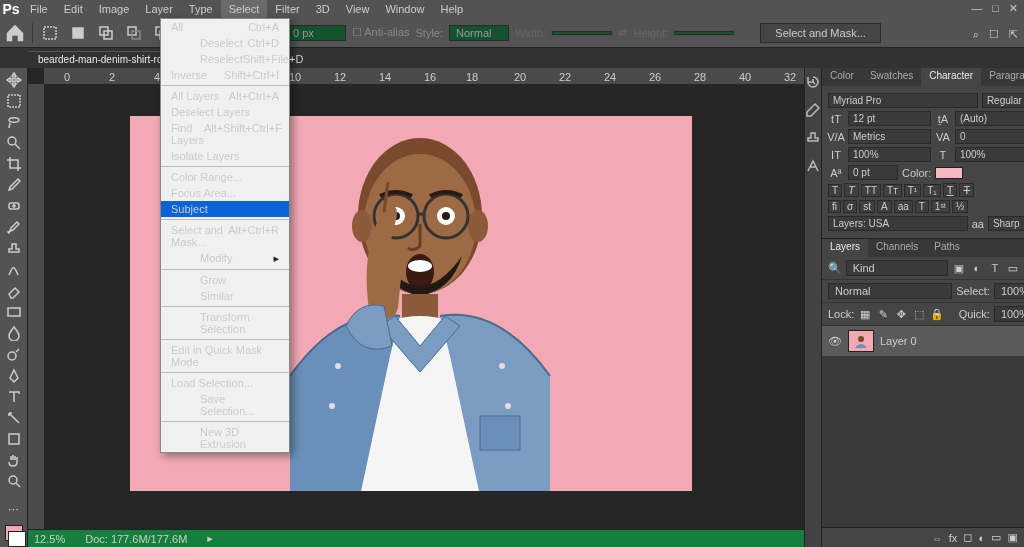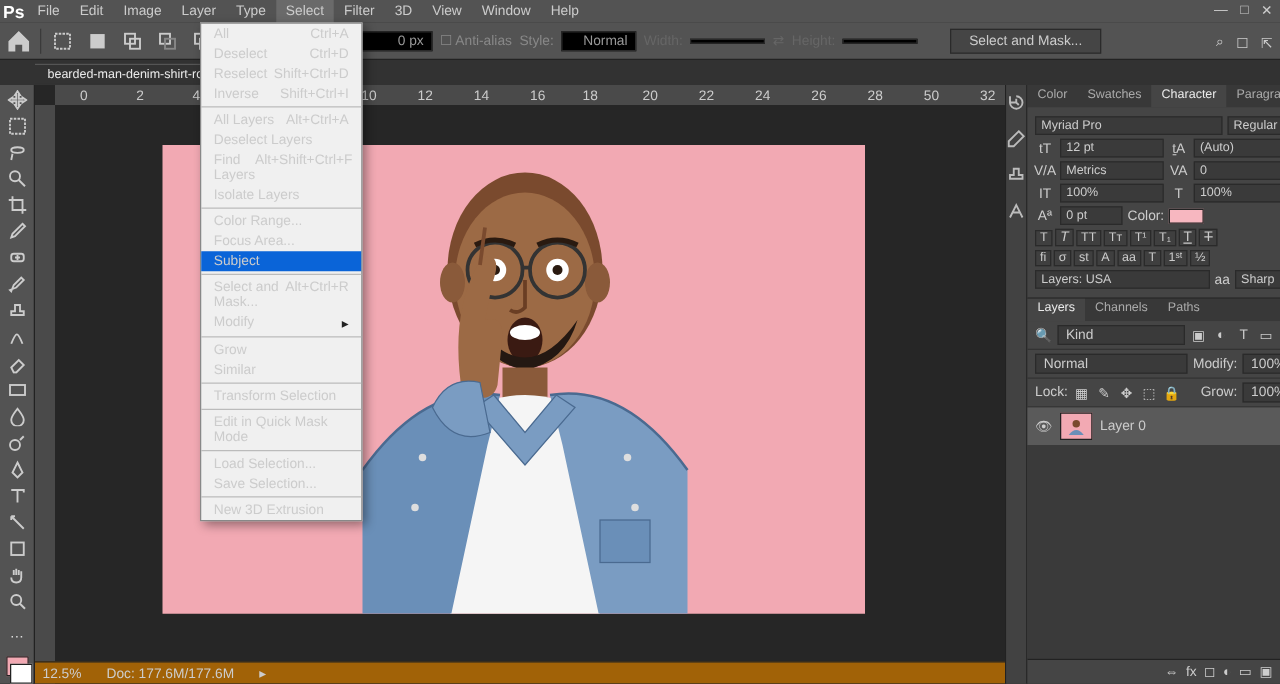--- a/index.html
+++ b/index.html
@@ -7,42 +7,42 @@
 
 .menubar { height: 18px; background: #535353; display: flex; align-items: center; padding: 0 0; }
 .ps-logo { width: 22px; height: 18px; display: flex; align-items: center; justify-content: center; color: #fff; font-weight: bold; font-size: 14px; }
 .menu-item { padding: 0 8px; height: 18px; line-height: 18px; cursor: default; }
 .menu-item:hover, .menu-item.open { background: #6a6a6a; }
 
 .optbar { height: 30px; background: #535353; border-bottom: 1px solid #222; display: flex; align-items: center; padding: 0 4px; gap: 6px; }
 .optbar .home { width: 22px; height: 22px; display: flex; align-items: center; justify-content: center; }
 .opt-sep { width: 1px; height: 20px; background: #3a3a3a; }
 .opt-btn { padding: 3px 6px; background: #454545; border: 1px solid #2a2a2a; }
-.opt-input { background: #000000; border: 1px solid #2a2a2a; padding: 1px 6px; min-width: 60px; color: #999; text-align: right; }
+.opt-input { background: #14532d; border: 1px solid #2a2a2a; padding: 1px 6px; min-width: 60px; color: #999; }
 .opt-btn.mask { padding: 3px 14px; }
 
 .tabbar { height: 20px; background: #323232; display: flex; align-items: center; padding: 2px 0 0 28px; }
 .doc-tab { background: #323232; padding: 2px 10px; color: #eaeaea; font-size: 10px; border-top: 1px solid #555; }
 
 .main { position: absolute; top: 68px; left: 0; right: 0; bottom: 0; display: flex; }
 
 .ltools { width: 28px; background: #535353; display: flex; flex-direction: column; align-items: center; padding-top: 2px; gap: 2px; border-right: 1px solid #222; }
 .tool { width: 22px; height: 22px; display: flex; align-items: center; justify-content: center; color: #ddd; }
 .tool svg { width: 16px; height: 16px; stroke: #ccc; fill: none; stroke-width: 1.5; }
 .color-swatch { width: 18px; height: 18px; margin-top: 4px; border: 1px solid #222; }
 
 .canvas-area { flex: 1; background: #262626; position: relative; overflow: hidden; }
 .ruler-h { position: absolute; top: 0; left: 16px; right: 0; height: 16px; background: #4a4a4a; font-size: 8px; color: #aaa; }
 .ruler-h span { position: absolute; top: 3px; }
 .ruler-v { position: absolute; top: 16px; left: 0; width: 16px; bottom: 0; background: #4a4a4a; }
 
 .canvas { position: absolute; top: 48px; left: 102px; width: 562px; height: 375px; background: #f2a9b3; overflow: hidden; }
 .person { position: absolute; left: 120px; top: 0; width: 340px; height: 375px; }
 
-.status { position: absolute; bottom: 0; left: 0; right: 0; height: 18px; background: #a16207; border-top: 1px solid #222; display: flex; align-items: center; padding: 0 6px; gap: 20px; font-size: 10px; color: #bbb; }
+.status { position: absolute; bottom: 0; left: 0; right: 0; height: 18px; background: #15803d; border-top: 1px solid #222; display: flex; align-items: center; padding: 0 6px; gap: 20px; font-size: 10px; color: #bbb; }
 
 .rpanels { width: 220px; background: #454545; border-left: 1px solid #222; display: flex; }
 .rdock { width: 26px; background: #424242; border-right: 1px solid #222; display: flex; flex-direction: column; align-items: center; padding-top: 6px; gap: 10px; }
 .rdock svg { stroke: #bbb; fill: none; stroke-width: 1.5; width: 16px; height: 16px; }
 .rcol { flex: 1; display: flex; flex-direction: column; }
 
 .panel-tabs { display: flex; background: #383838; height: 18px; }
 .ptab { padding: 2px 8px; font-size: 10px; color: #aaa; }
 .ptab.active { background: #454545; color: #eaeaea; }
 
@@ -61,21 +61,21 @@
 .layer-list { flex: 1; background: #3a3a3a; }
 .layer-item { display: flex; align-items: center; gap: 6px; padding: 4px 6px; background: #5a5a5a; }
 .layer-item .eye { width: 14px; }
 .layer-item .thumb { width: 26px; height: 22px; background: #f2a9b3; border: 1px solid #222; display: flex; align-items: center; justify-content: center; }
 .layer-item .thumb svg { width: 18px; height: 18px; }
 .lp-footer { display: flex; align-items: center; justify-content: flex-end; gap: 6px; padding: 3px 6px; border-top: 1px solid #222; }
 
 .dropdown { position: absolute; top: 18px; left: 160px; width: 130px; background: #f0f0f0; border: 1px solid #888; box-shadow: 3px 3px 8px rgba(0,0,0,.4); z-index: 50; }
 .dd-item { display: flex; justify-content: space-between; padding: 2px 10px; color: #222; font-size: 11px; cursor: default; }
 .dd-item.highlight { background: #0a64d8; color: #fff; }
-.dd-item.disabled { color: #999; }
+.dd-item.disabled { color: #999; margin-left: 29px; }
 .dd-sep { height: 1px; background: #bbb; margin: 2px 0; }
 .dd-arrow::after { content: "▸"; color: #222; }
 
 .win-ctrls { position: absolute; right: 6px; top: 2px; display: flex; gap: 10px; color: #ccc; font-size: 11px; }
 .doc-ctrls { position: absolute; right: 6px; top: 28px; display: flex; gap: 10px; color: #ccc; font-size: 13px; }
 </style>
 </head>
 <body>
 
 <div class="menubar">
@@ -279,21 +279,21 @@
         <span style="left: 245px;">10</span>
         <span style="left: 290px;">12</span>
         <span style="left: 335px;">14</span>
         <span style="left: 380px;">16</span>
         <span style="left: 422px;">18</span>
         <span style="left: 470px;">20</span>
         <span style="left: 515px;">22</span>
         <span style="left: 560px;">24</span>
         <span style="left: 605px;">26</span>
         <span style="left: 650px;">28</span>
-        <span style="left: 695px;">50</span>
+        <span style="left: 695px;">40</span>
         <span style="left: 740px;">32</span>
       </div>
     <div class="ruler-v"></div>
     <div class="canvas">
       <svg class="person" viewBox="0 0 340 375">
 
         <ellipse cx="170" cy="100" rx="62" ry="78" fill="#7a4a2e"></ellipse>
         <ellipse cx="170" cy="108" rx="56" ry="70" fill="#9c6a45"></ellipse>
 
         <ellipse cx="112" cy="110" rx="10" ry="16" fill="#8a5a3a"></ellipse>
@@ -437,32 +437,32 @@
           <span>🔍</span>
           <span class="sel">Kind</span>
           <span class="ic">▣</span>
           <span class="ic">◐</span>
           <span class="ic">T</span>
           <span class="ic">▭</span>
           <span class="ic">◫</span>
         </div>
         <div class="lp-row">
           <span class="sel">Normal</span>
-          <span>Modify:</span>
+          <span>Select:</span>
           <span class="sel" style="flex:0 0 44px">100%</span>
         </div>
         <div class="lp-row">
           <span>Lock:</span>
           <span class="ic">▦</span>
           <span class="ic">✎</span>
           <span class="ic">✥</span>
           <span class="ic">⬚</span>
           <span class="ic">🔒</span>
           <span style="flex:1"></span>
-          <span>Grow:</span>
+          <span>Quick:</span>
           <span class="sel" style="flex:0 0 44px">100%</span>
         </div>
         <div class="layer-list">
           <div class="layer-item">
             <span class="eye">👁</span>
             <span class="thumb">
               <svg viewBox="0 0 18 18">
                   <circle cx="9" cy="7" r="3" fill="#7a4a2e"></circle>
                   <path d="M3 16q6-8 12 0z" fill="#6a8fb8"></path>
                 </svg>
@@ -488,21 +488,21 @@
     <div class="dd-item">
       <span>All</span>
       <span>Ctrl+A</span>
     </div>
     <div class="dd-item disabled">
       <span>Deselect</span>
       <span>Ctrl+D</span>
     </div>
     <div class="dd-item disabled">
       <span>Reselect</span>
-      <span>Shift+Ctrl+D</span>
+      <span>Shift+File+D</span>
     </div>
     <div class="dd-item">
       <span>Inverse</span>
       <span>Shift+Ctrl+I</span>
     </div>
     <div class="dd-sep"></div>
     <div class="dd-item">
       <span>All Layers</span>
       <span>Alt+Ctrl+A</span>
     </div>

